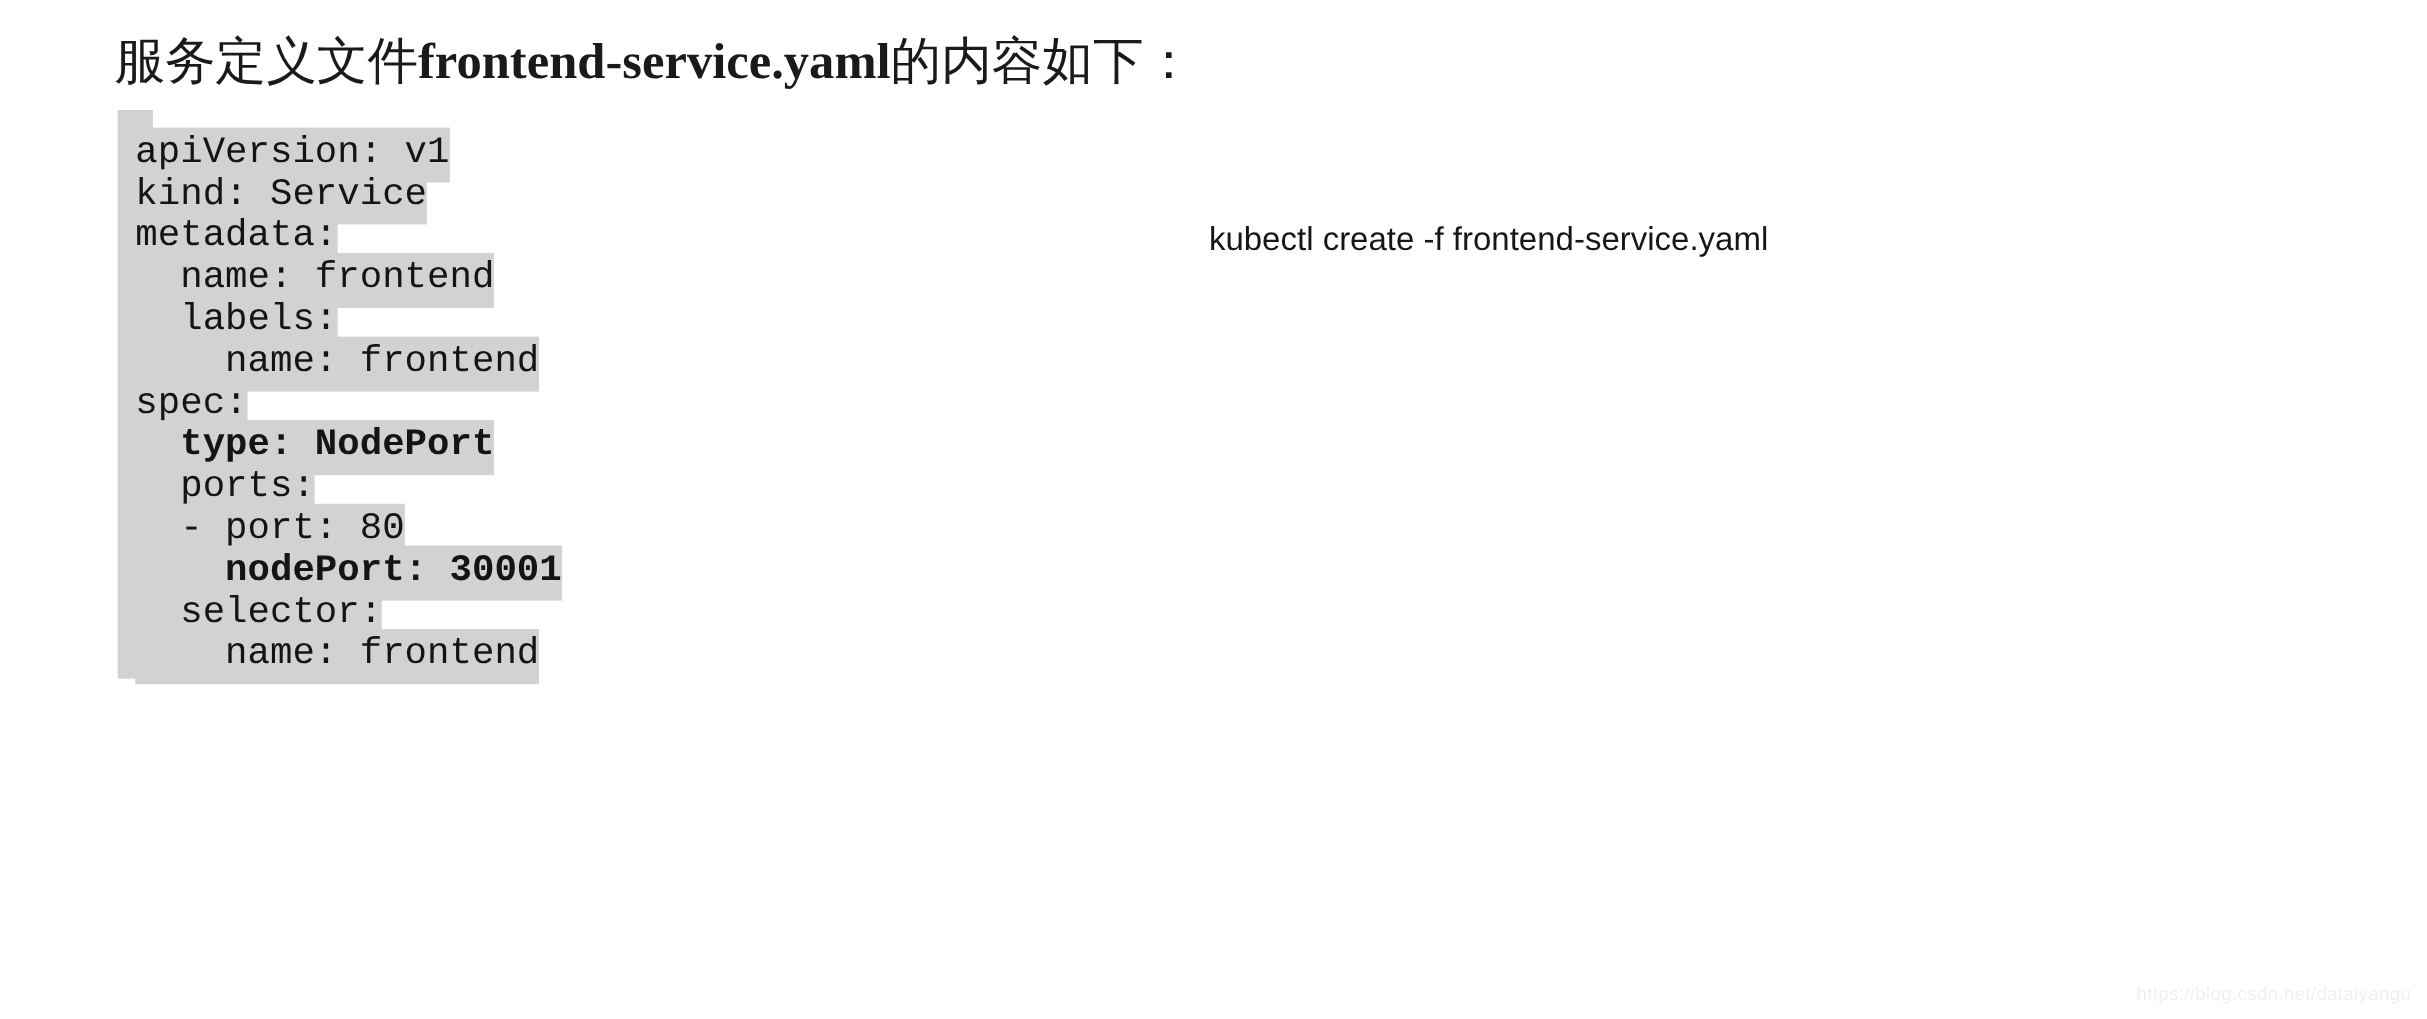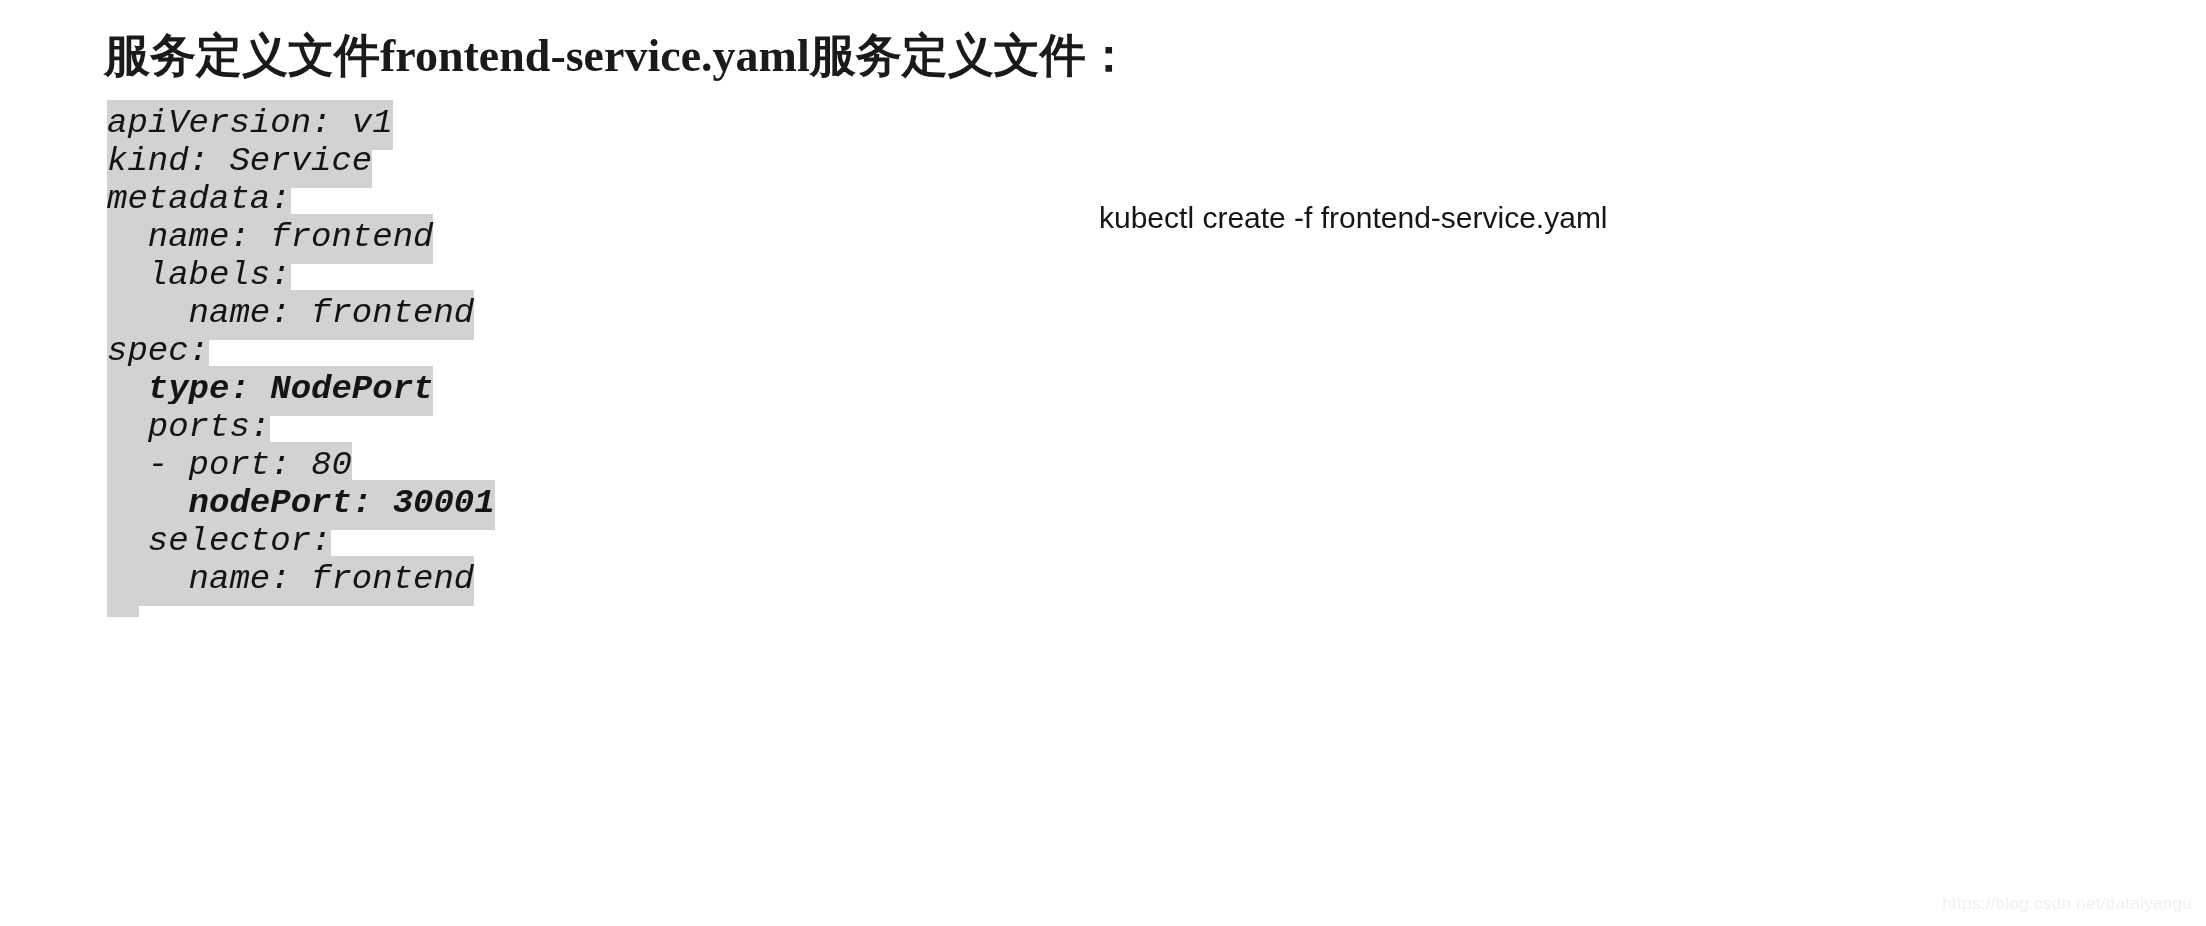--- a/index.html
+++ b/index.html
@@ -21,21 +21,21 @@
     position: absolute;
     left: 104px;
     top: 30px;
     font-family: "Liberation Serif", serif;
     font-size: 46px;
     line-height: 52px;
     color: #1a1a1a;
     white-space: nowrap;
     letter-spacing: 0px;
   }
-  #heading .cn { font-weight: bold; }
+  #heading .cn { font-weight: normal; }
   #heading .file { font-weight: bold; }
 
   
   #code-block {
     position: absolute;
     left: 107px;
     top: 100px;
     font-family: "Liberation Mono", "DejaVu Sans Mono", monospace;
     font-size: 34px;
     line-height: 38px;
@@ -53,25 +53,24 @@
   }
   .code-line {
     position: relative;
     height: 38px;
     white-space: pre;
   }
   .code-line > .hl {
     display: inline-block;
     background: #d2d2d2;
     padding: 4px 0 8px 0;
-    margin: 0;
+    margin: 16px;
     position: relative;
     z-index: 2;
     white-space: pre;
-    font-style: italic;
   }
   .code-line.bold > .hl { font-weight: bold; }
 
   
   #command {
     position: absolute;
     left: 1099px;
     top: 196px;
     font-family: "Liberation Sans", sans-serif;
     font-size: 30px;
@@ -88,20 +87,20 @@
     font-family: "Liberation Sans", sans-serif;
     font-size: 17px;
     color: #f0f0f0;
     white-space: nowrap;
     letter-spacing: 0.3px;
   }
 </style>
 </head>
 <body>
 
-<div id="heading"><span class="cn">服务定义文件</span><span class="file">frontend-service.yaml</span><span class="cn">服务定义文件：</span></div>
+<div id="heading"><span class="cn">服务定义文件</span><span class="file">frontend-service.yaml</span><span class="cn">的内容如下：</span></div>
 
 <div id="code-gutter"></div>
 <div id="code-block" style="color: rgb(20, 20, 20);"><div class="code-line"><span class="hl" style="background: rgb(210, 210, 210);">apiVersion: v1</span></div><div class="code-line"><span class="hl" style="background: rgb(210, 210, 210);">kind: Service</span></div><div class="code-line"><span class="hl" style="background: rgb(210, 210, 210);">metadata:</span></div><div class="code-line"><span class="hl" style="background: rgb(210, 210, 210);">  name: frontend</span></div><div class="code-line"><span class="hl" style="background: rgb(210, 210, 210);">  labels:</span></div><div class="code-line"><span class="hl" style="background: rgb(210, 210, 210);">    name: frontend</span></div><div class="code-line"><span class="hl" style="background: rgb(210, 210, 210);">spec:</span></div><div class="code-line bold"><span class="hl" style="background: rgb(210, 210, 210);">  type: NodePort</span></div><div class="code-line"><span class="hl" style="background: rgb(210, 210, 210);">  ports:</span></div><div class="code-line"><span class="hl" style="background: rgb(210, 210, 210);">  - port: 80</span></div><div class="code-line bold"><span class="hl" style="background: rgb(210, 210, 210);">    nodePort: 30001</span></div><div class="code-line"><span class="hl" style="background: rgb(210, 210, 210);">  selector:</span></div><div class="code-line"><span class="hl" style="background: rgb(210, 210, 210);">    name: frontend</span></div></div>
 
 <div id="command">kubectl create -f frontend-service.yaml</div>
 
 <div id="watermark">https://blog.csdn.net/dataiyangu</div>
 
 </body></html>

